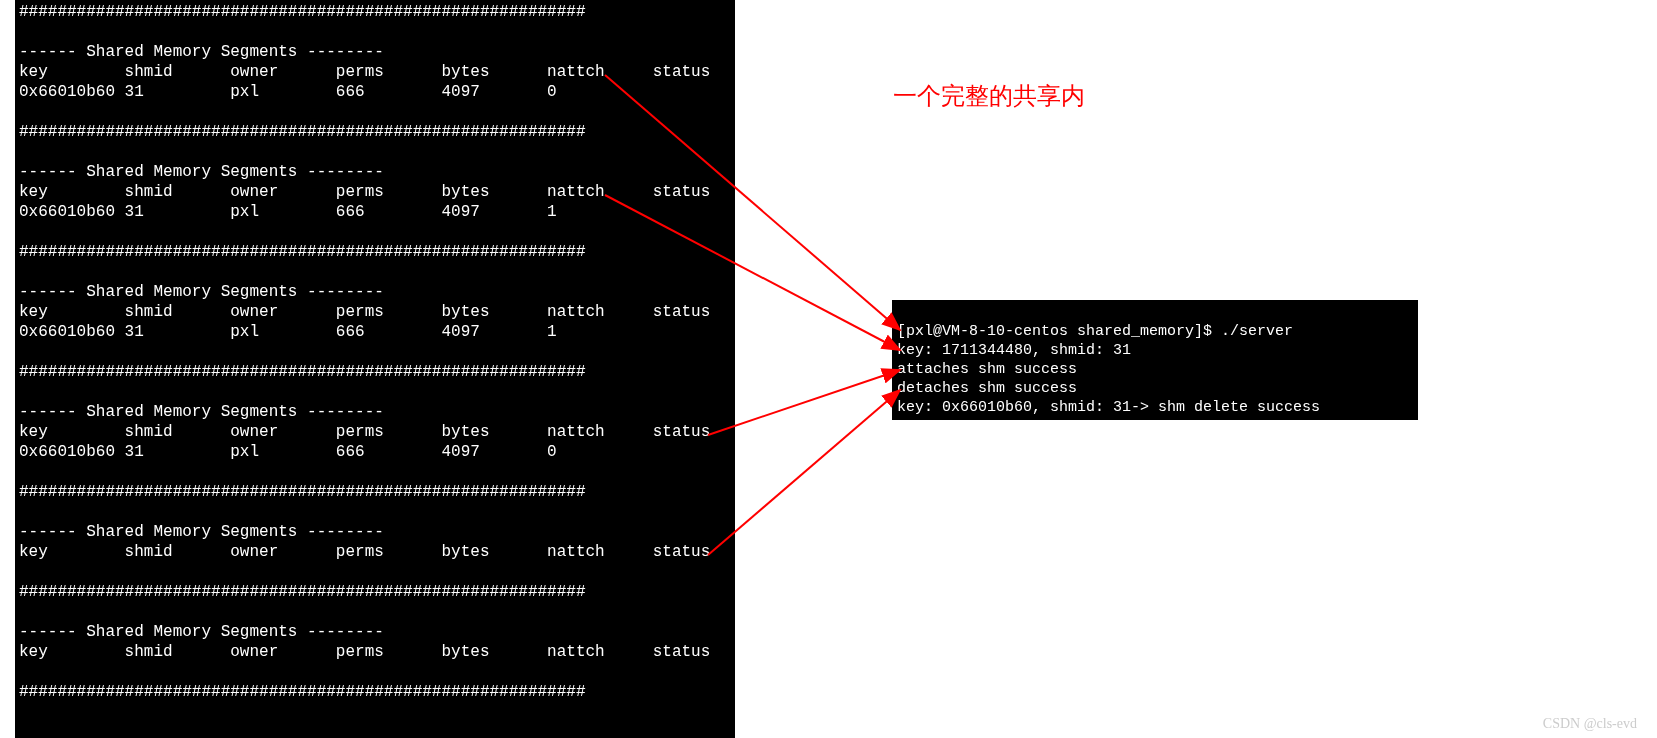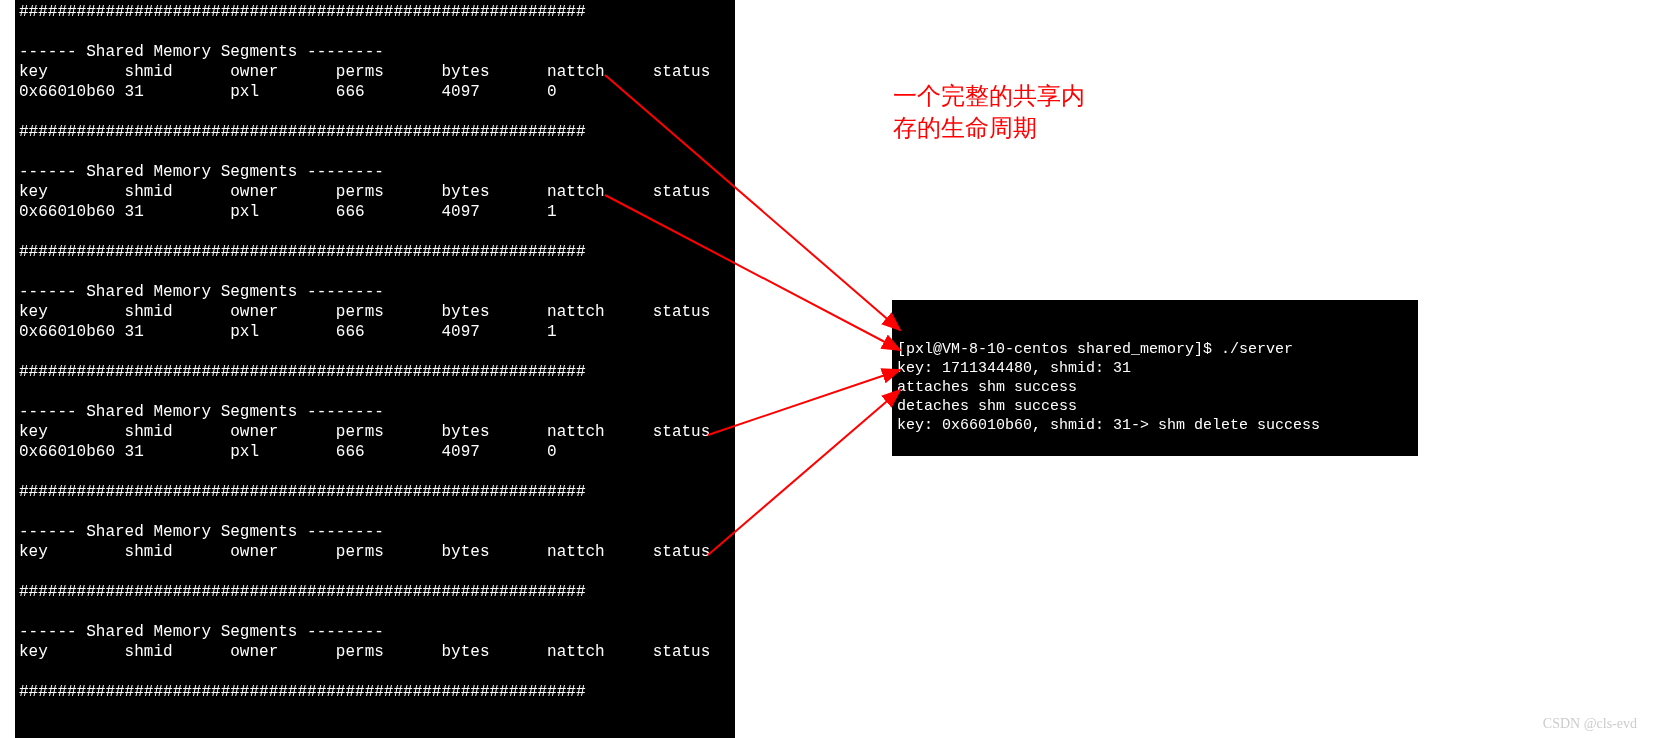--- a/index.html
+++ b/index.html
@@ -27,21 +27,21 @@
   }
   .terminal-right {
     position: absolute;
     left: 892px;
     top: 300px;
     width: 526px;
     background: #000000;
     color: #ffffff;
     font-size: 15px;
     line-height: 19px;
-    padding: 21px 5px;
+    padding: 3px 5px;
     white-space: pre;
   }
   .annotation {
     position: absolute;
     left: 893px;
     top: 80px;
     color: #ff0000;
     font-family: Liberation Serif, serif;
     font-size: 24px;
     line-height: 32px;
@@ -105,21 +105,20 @@
 <div class="terminal-right">
 <span>[pxl@VM-8-10-centos shared_memory]$ ./server</span>
 <span>key: 1711344480, shmid: 31</span>
 <span>attaches shm success</span>
 <span>detaches shm success</span>
 <span>key: 0x66010b60, shmid: 31-&gt; shm delete success</span>
 </div>
 
 <div class="annotation">
   <div>一个完整的共享内</div>
-  <div>存的生命周期</div>
 </div>
 
 <svg class="lines" id="arrows-svg">
     <defs>
       <marker id="arrowhead" markerWidth="10" markerHeight="8" refX="9" refY="4" orient="auto">
         <polygon points="0 0, 10 4, 0 8" fill="#ff0000"></polygon>
       </marker>
     </defs>
     <line x1="605" y1="75" x2="900" y2="330" stroke="#ff0000" stroke-width="2" marker-end="url(#arrowhead)"></line>
     <line x1="605" y1="195" x2="900" y2="350" stroke="#ff0000" stroke-width="2" marker-end="url(#arrowhead)"></line>

